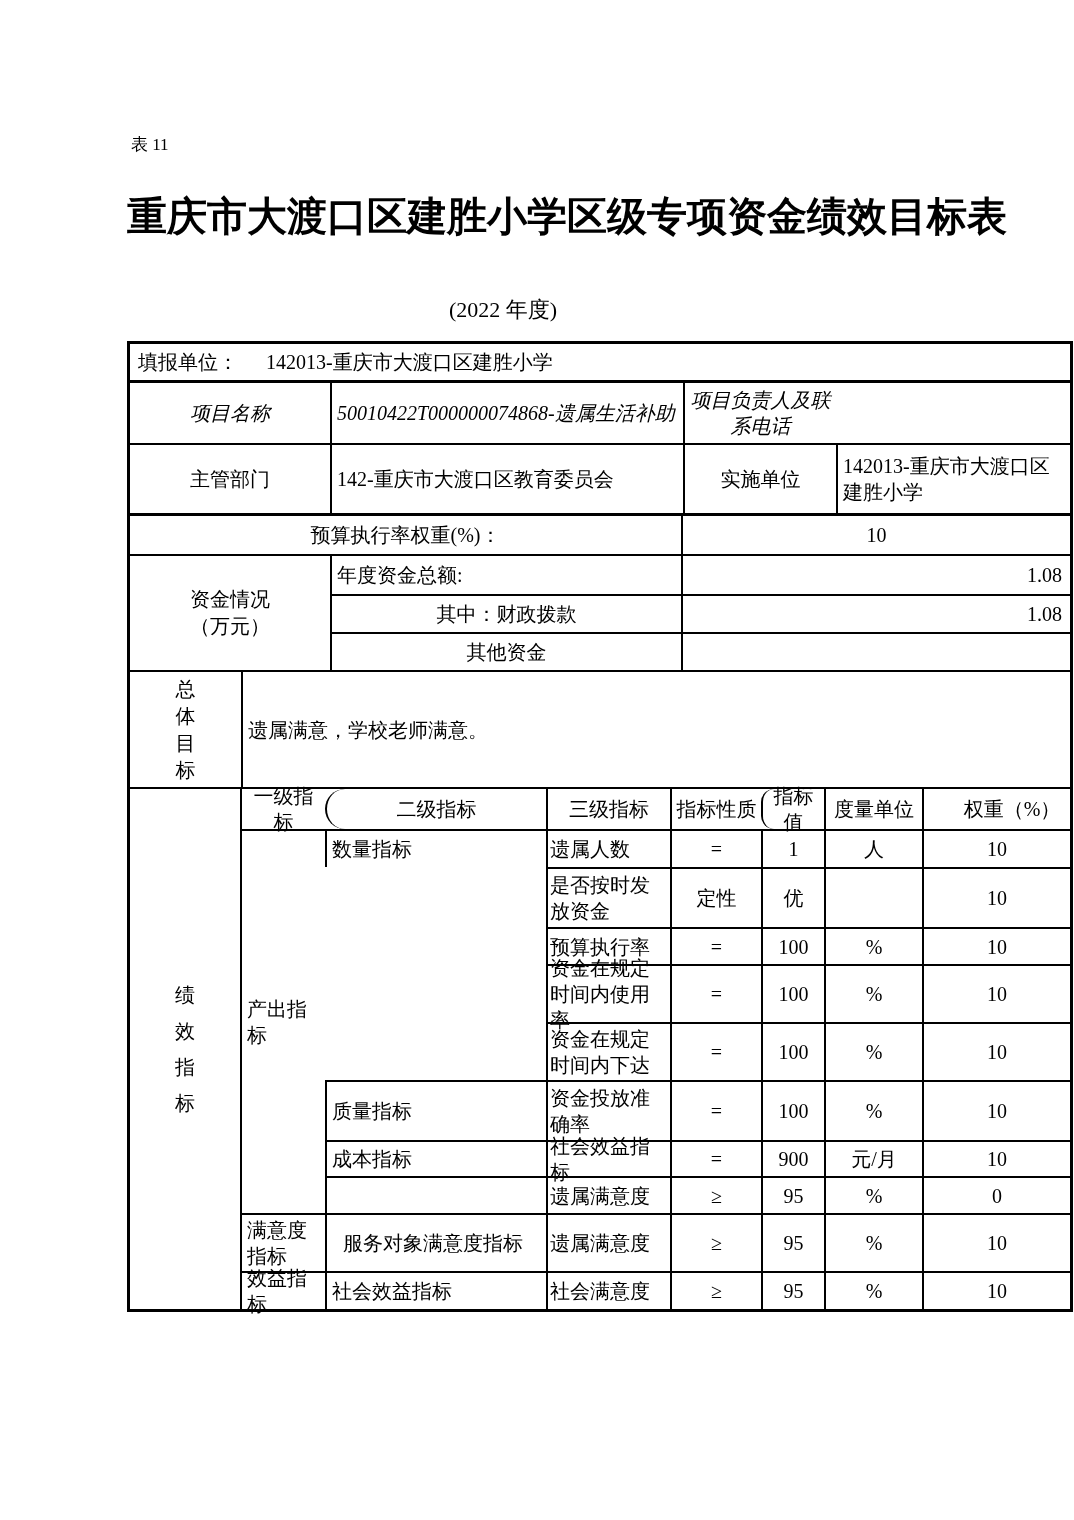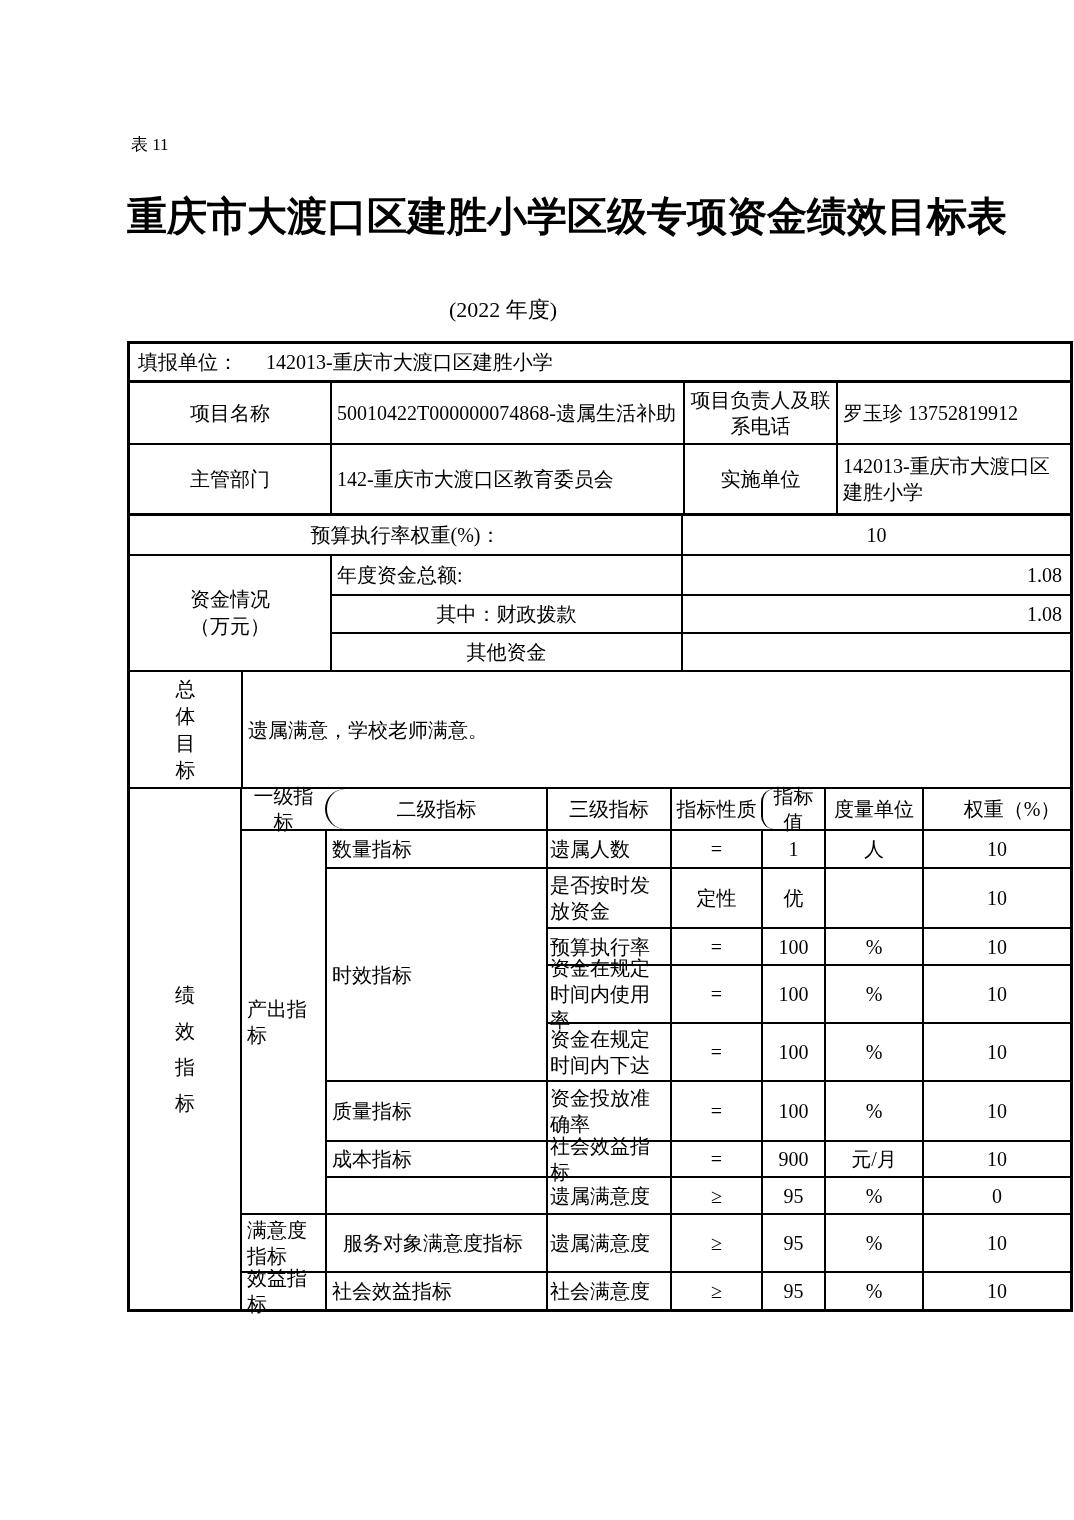--- a/index.html
+++ b/index.html
@@ -31,21 +31,21 @@
   .cell.right { justify-content: flex-end; text-align: right; padding-right: 8px; }
   .bl { border-left: 2px solid #000; }
   .bt { border-top: 2px solid #000; }
   .vtext { white-space: pre-line; line-height: 27px; }
   .vtext.tall { line-height: 36px; }
 
   
   .g-report { grid-template-columns: 940px; grid-template-rows: 36px; }
   .g-report .cell { padding-left: 8px; }
   .g-report .gap { display:inline-block; width: 28px; }
-  .g-project { grid-template-columns: 200px 353px 153px 234px; grid-template-rows: 60px; }
+  .g-project { grid-template-columns: 200px 353px 153px 234px; grid-template-rows: 60px; font-style: italic; }
   .g-dept    { grid-template-columns: 200px 353px 153px 234px; grid-template-rows: 68px; }
   .g-rate    { grid-template-columns: 551px 389px; grid-template-rows: 38px; }
   .g-funds   { grid-template-columns: 200px 351px 389px; grid-template-rows: 38px 38px 38px; }
   .g-overall { grid-template-columns: 111px 829px; grid-template-rows: 115px; }
   .g-ind {
     grid-template-columns: 110px 85px 221px 124px 91px 63px 98px 148px;
     grid-template-rows: 40px 38px 60px 37px 58px 58px 60px 36px 37px 58px 38px;
   }
   .rs-funds { grid-column: 1; grid-row: 1 / span 3; }
   .rs-perf  { grid-column: 1; grid-row: 1 / span 11; }
@@ -68,21 +68,20 @@
         <span>填报单位：</span>
         <span class="gap"></span>
         <span>142013-重庆市大渡口区建胜小学</span>
       </div>
     </div>
 
     <div class="sec thick grid g-project">
       <div class="cell">项目名称</div>
       <div class="cell left bl pad-l">50010422T000000074868-遗属生活补助</div>
       <div class="cell bl">项目负责人及联系电话</div>
-      <div class="cell left bl pad-l">罗玉珍  13752819912</div>
     </div>
 
     <div class="sec grid g-dept">
       <div class="cell">主管部门</div>
       <div class="cell left bl pad-l">142-重庆市大渡口区教育委员会</div>
       <div class="cell bl">实施单位</div>
       <div class="cell left bl pad-l">142013-重庆市大渡口区建胜小学</div>
     </div>
 
     <div class="sec thick grid g-rate">
@@ -125,21 +124,20 @@
 
       <div class="cell left bl bt pad-l rs-l1a">产出指标</div>
 
       <div class="cell left bl bt pad-l" style="grid-column:3;grid-row:2;">数量指标</div>
       <div class="cell left bl bt" style="grid-column:4;grid-row:2;">遗属人数</div>
       <div class="cell bl bt" style="grid-column:5;grid-row:2;">=</div>
       <div class="cell bl bt" style="grid-column:6;grid-row:2;">1</div>
       <div class="cell bl bt" style="grid-column:7;grid-row:2;">人</div>
       <div class="cell bl bt" style="grid-column:8;grid-row:2;">10</div>
 
-      <div class="cell left bl bt pad-l rs-l2t">时效指标</div>
 
       <div class="cell left bl bt" style="grid-column:4;grid-row:3;">是否按时发放资金</div>
       <div class="cell bl bt" style="grid-column:5;grid-row:3;">定性</div>
       <div class="cell bl bt" style="grid-column:6;grid-row:3;">优</div>
       <div class="cell bl bt" style="grid-column:7;grid-row:3;"></div>
       <div class="cell bl bt" style="grid-column:8;grid-row:3;">10</div>
 
       <div class="cell left bl bt" style="grid-column:4;grid-row:4;">预算执行率</div>
       <div class="cell bl bt" style="grid-column:5;grid-row:4;">=</div>
       <div class="cell bl bt" style="grid-column:6;grid-row:4;">100</div>

